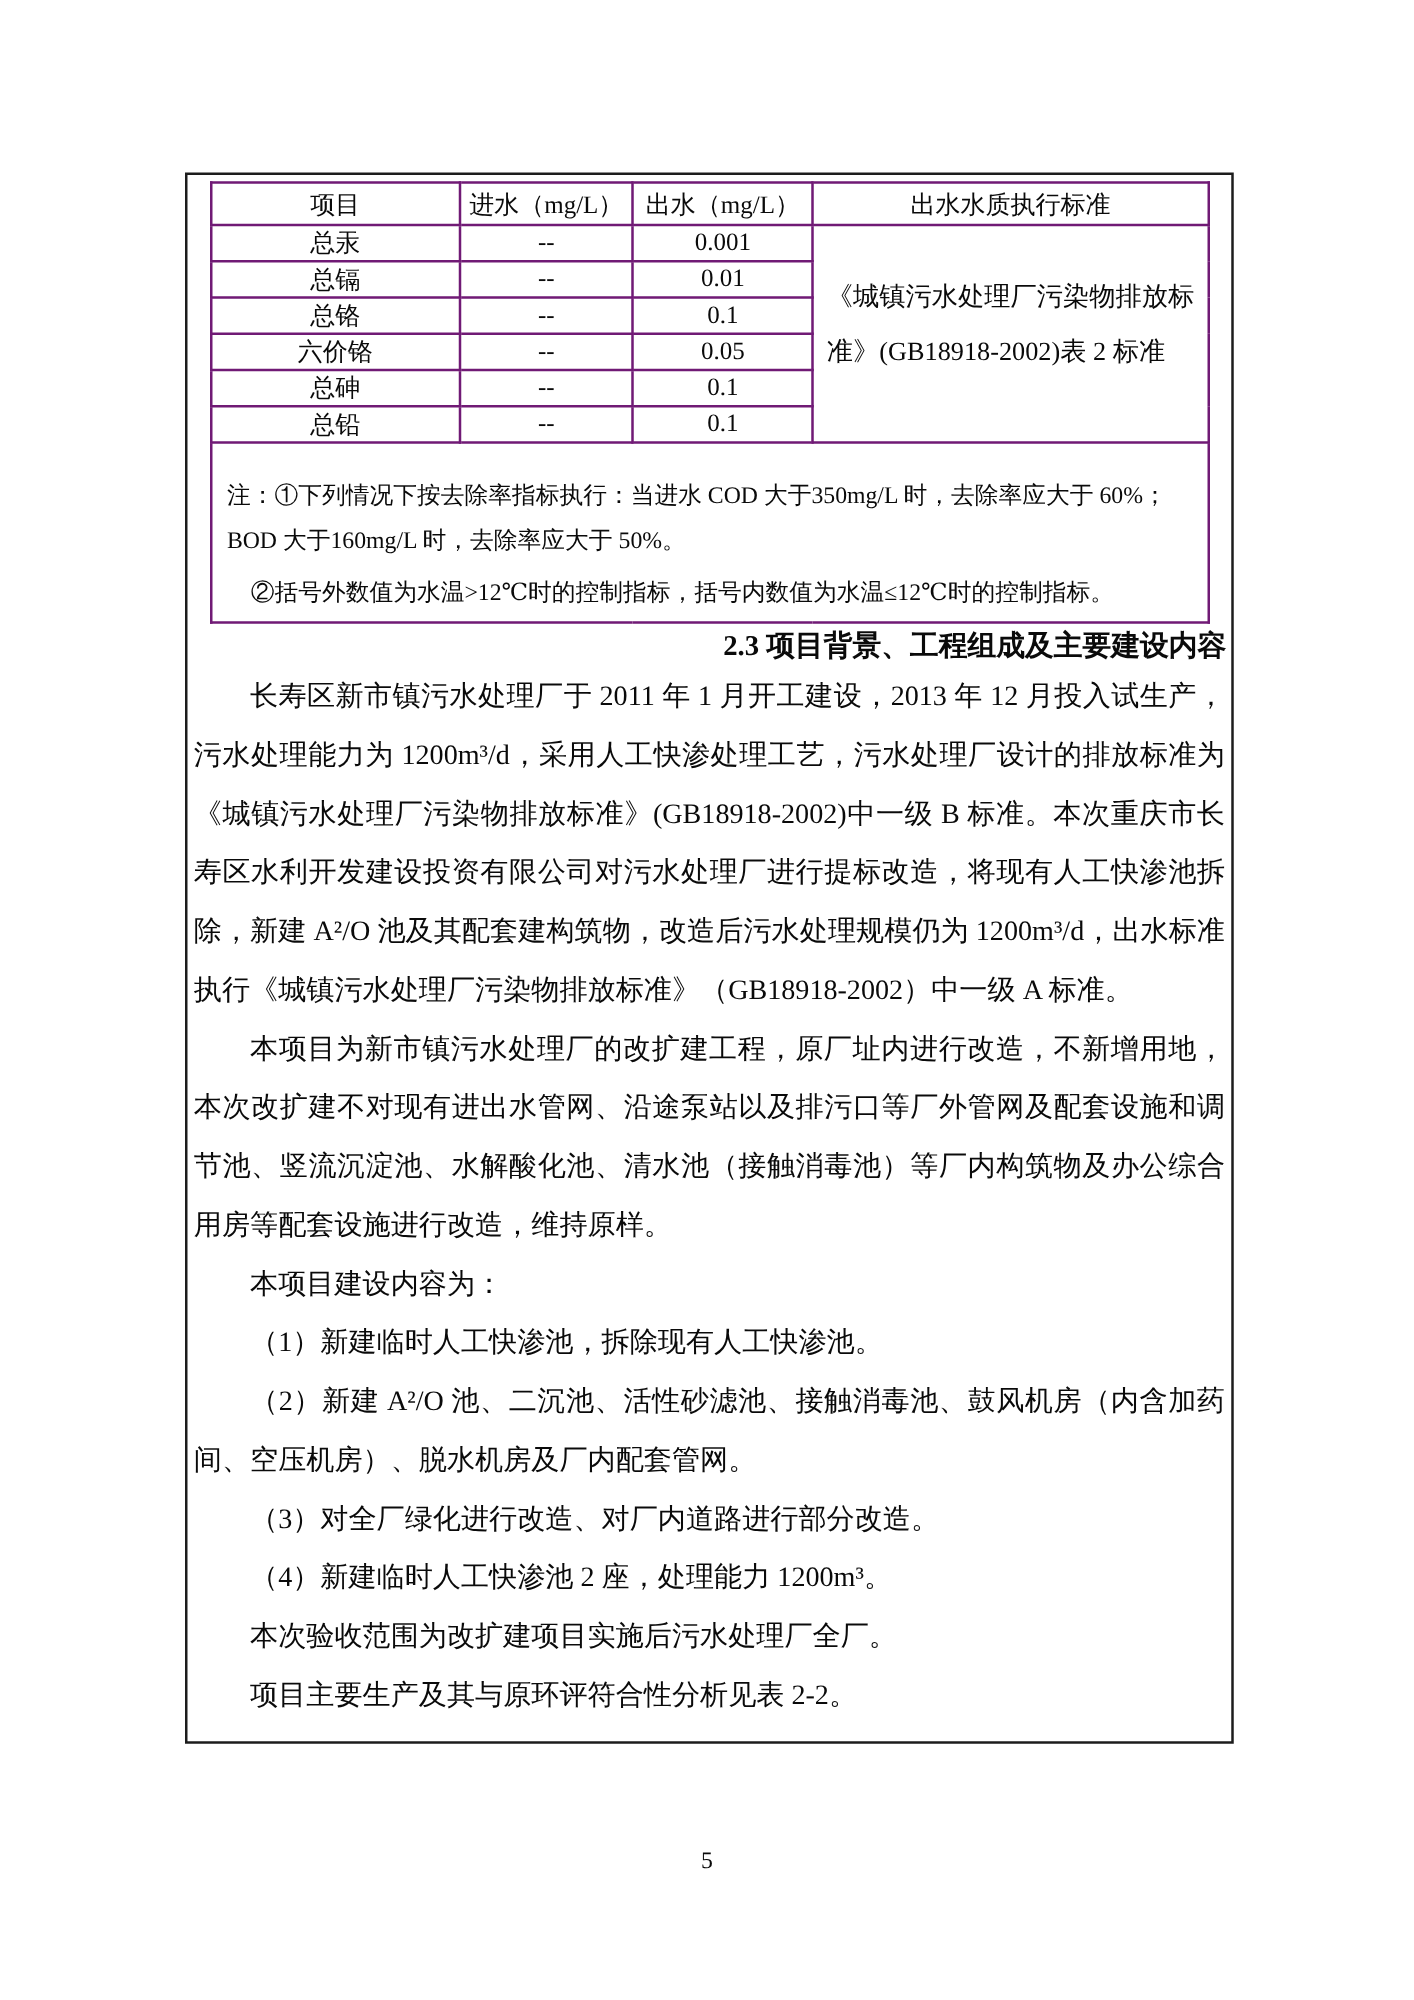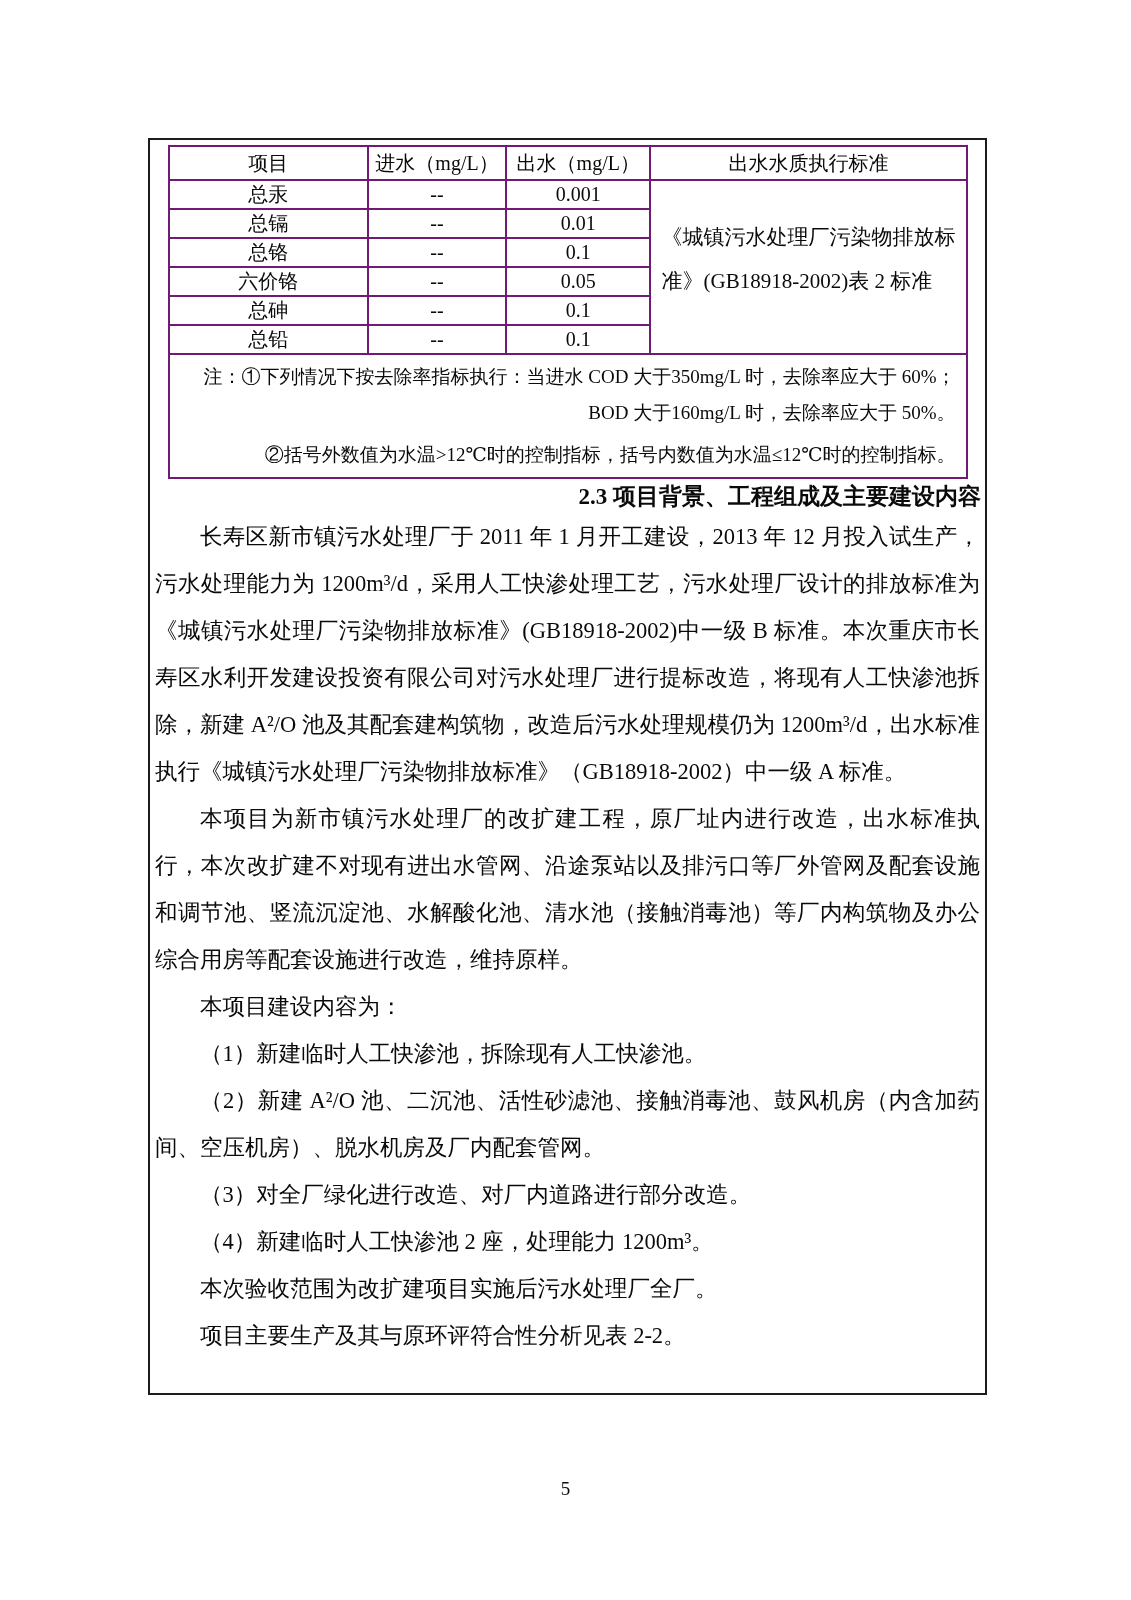--- a/index.html
+++ b/index.html
@@ -39,25 +39,25 @@
   .pollutant-table thead th { height: 34px; }
   .pollutant-table tbody td { height: 26px; }
   td.standard-cell {
     text-align: left;
     font-size: 21px;
     line-height: 44px;
     padding: 0 8px 16px 10px;
   }
   td.note-cell {
     height: 110px;
-    text-align: right;
+    text-align: left;
     vertical-align: top;
     font-size: 19px;
     line-height: 36px;
-    padding: 4px 10px 4px 12px;
+    padding: 24px 10px 4px 12px;
   }
   .note-line2 { text-indent: 1em; margin-top: 6px; }
   .sec-heading {
     font-size: 23px;
     font-weight: bold;
     line-height: 32px;
     padding: 2px 4px 0 4px;
     text-align: right;
   }
   .body-para {
@@ -131,21 +131,21 @@
         <td class="note-cell" colspan="4">
           <div>注：①下列情况下按去除率指标执行：当进水 COD 大于350mg/L 时，去除率应大于 60%；BOD 大于160mg/L 时，去除率应大于 50%。</div>
           <div class="note-line2">②括号外数值为水温&gt;12℃时的控制指标，括号内数值为水温≤12℃时的控制指标。</div>
         </td>
       </tr>
     </tbody>
   </table>
 
   <div class="sec-heading">2.3 项目背景、工程组成及主要建设内容</div>
   <div class="body-para">长寿区新市镇污水处理厂于 2011 年 1 月开工建设，2013 年 12 月投入试生产，污水处理能力为 1200m³/d，采用人工快渗处理工艺，污水处理厂设计的排放标准为《城镇污水处理厂污染物排放标准》(GB18918-2002)中一级 B 标准。本次重庆市长寿区水利开发建设投资有限公司对污水处理厂进行提标改造，将现有人工快渗池拆除，新建 A²/O 池及其配套建构筑物，改造后污水处理规模仍为 1200m³/d，出水标准执行《城镇污水处理厂污染物排放标准》（GB18918-2002）中一级 A 标准。</div>
-  <div class="body-para">本项目为新市镇污水处理厂的改扩建工程，原厂址内进行改造，出水标准执行，本次改扩建不对现有进出水管网、沿途泵站以及排污口等厂外管网及配套设施和调节池、竖流沉淀池、水解酸化池、清水池（接触消毒池）等厂内构筑物及办公综合用房等配套设施进行改造，维持原样。</div>
+  <div class="body-para">本项目为新市镇污水处理厂的改扩建工程，原厂址内进行改造，不新增用地，本次改扩建不对现有进出水管网、沿途泵站以及排污口等厂外管网及配套设施和调节池、竖流沉淀池、水解酸化池、清水池（接触消毒池）等厂内构筑物及办公综合用房等配套设施进行改造，维持原样。</div>
   <div class="body-para">本项目建设内容为：</div>
   <div class="body-para">（1）新建临时人工快渗池，拆除现有人工快渗池。</div>
   <div class="body-para">（2）新建 A²/O 池、二沉池、活性砂滤池、接触消毒池、鼓风机房（内含加药间、空压机房）、脱水机房及厂内配套管网。</div>
   <div class="body-para">（3）对全厂绿化进行改造、对厂内道路进行部分改造。</div>
   <div class="body-para">（4）新建临时人工快渗池 2 座，处理能力 1200m³。</div>
   <div class="body-para">本次验收范围为改扩建项目实施后污水处理厂全厂。</div>
 
   <div class="body-para">项目主要生产及其与原环评符合性分析见表 2-2。</div>
 
 </div>

